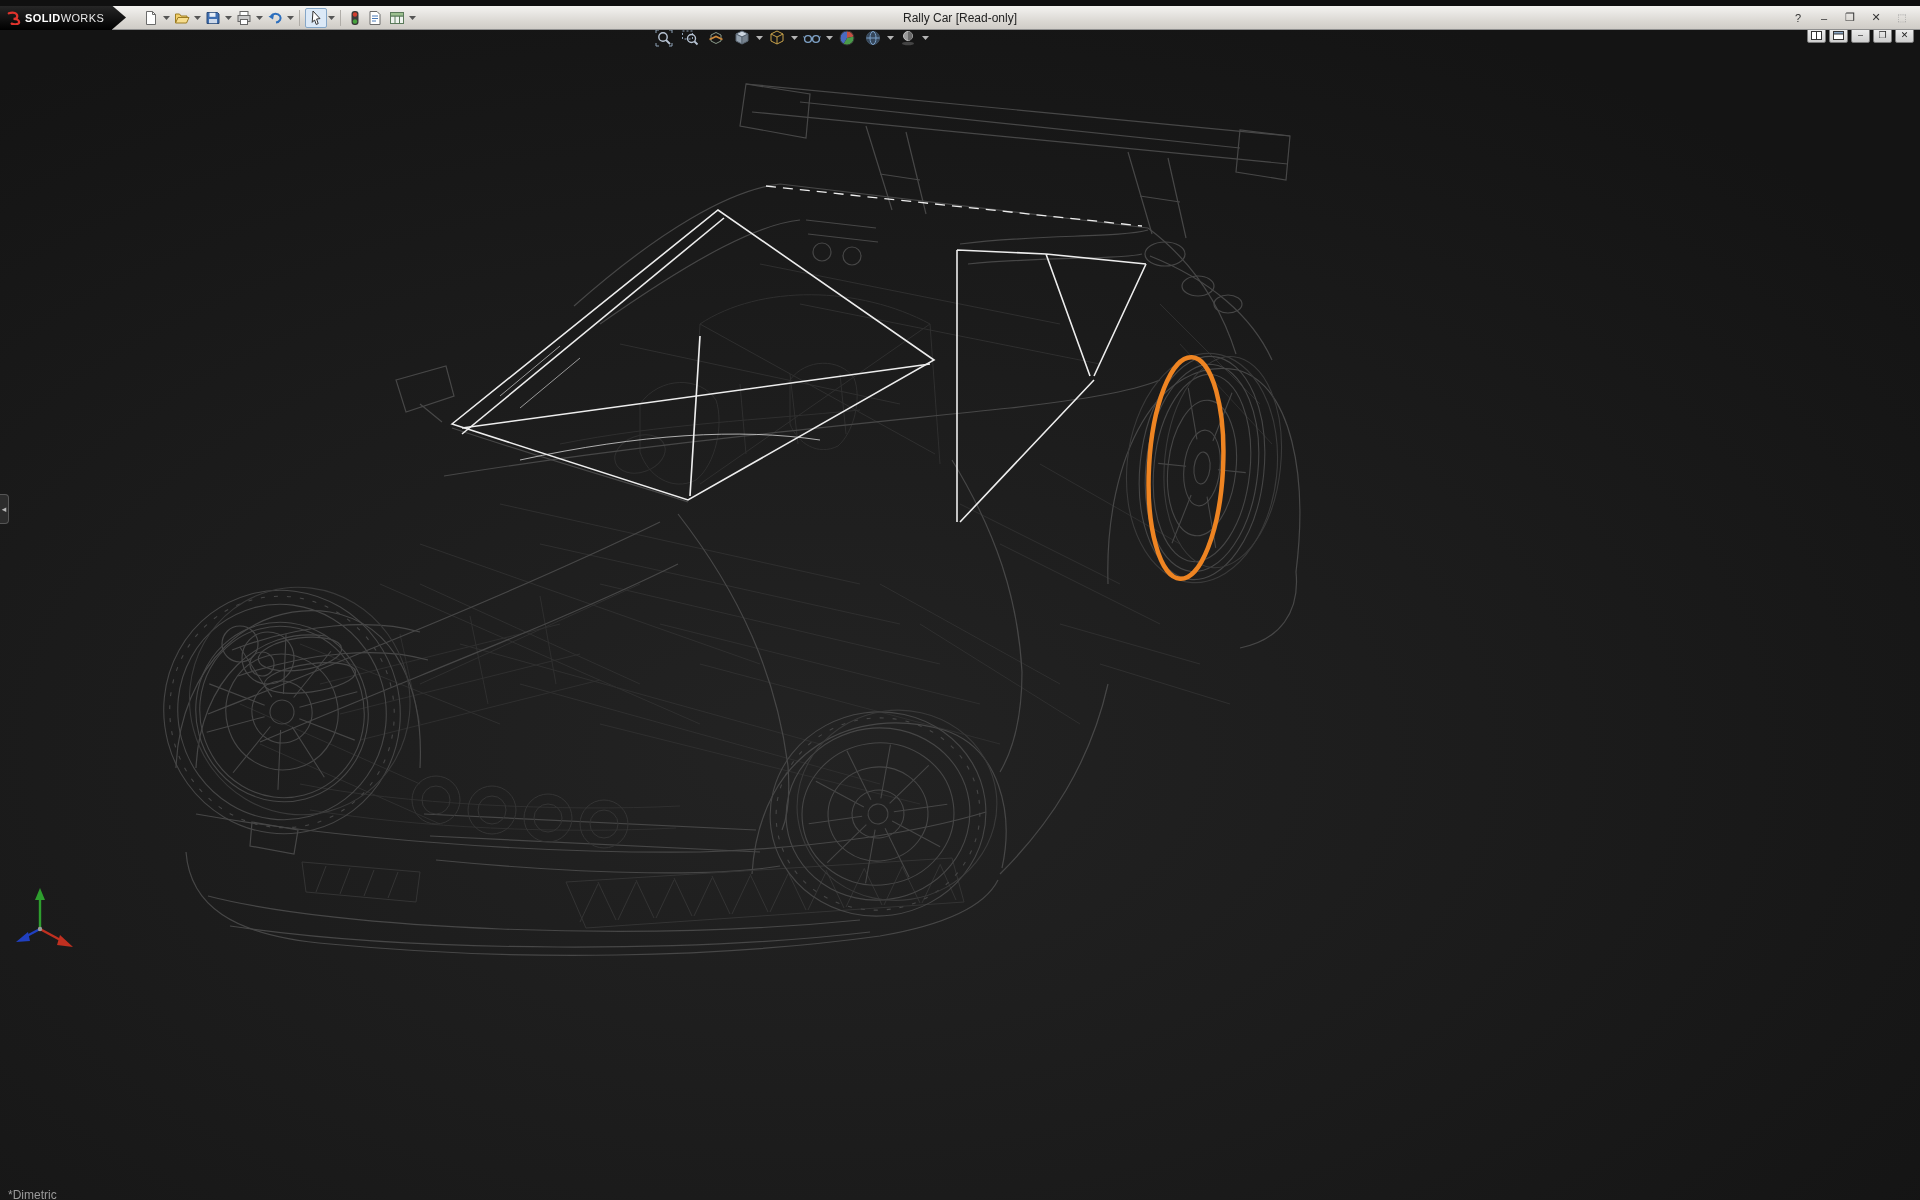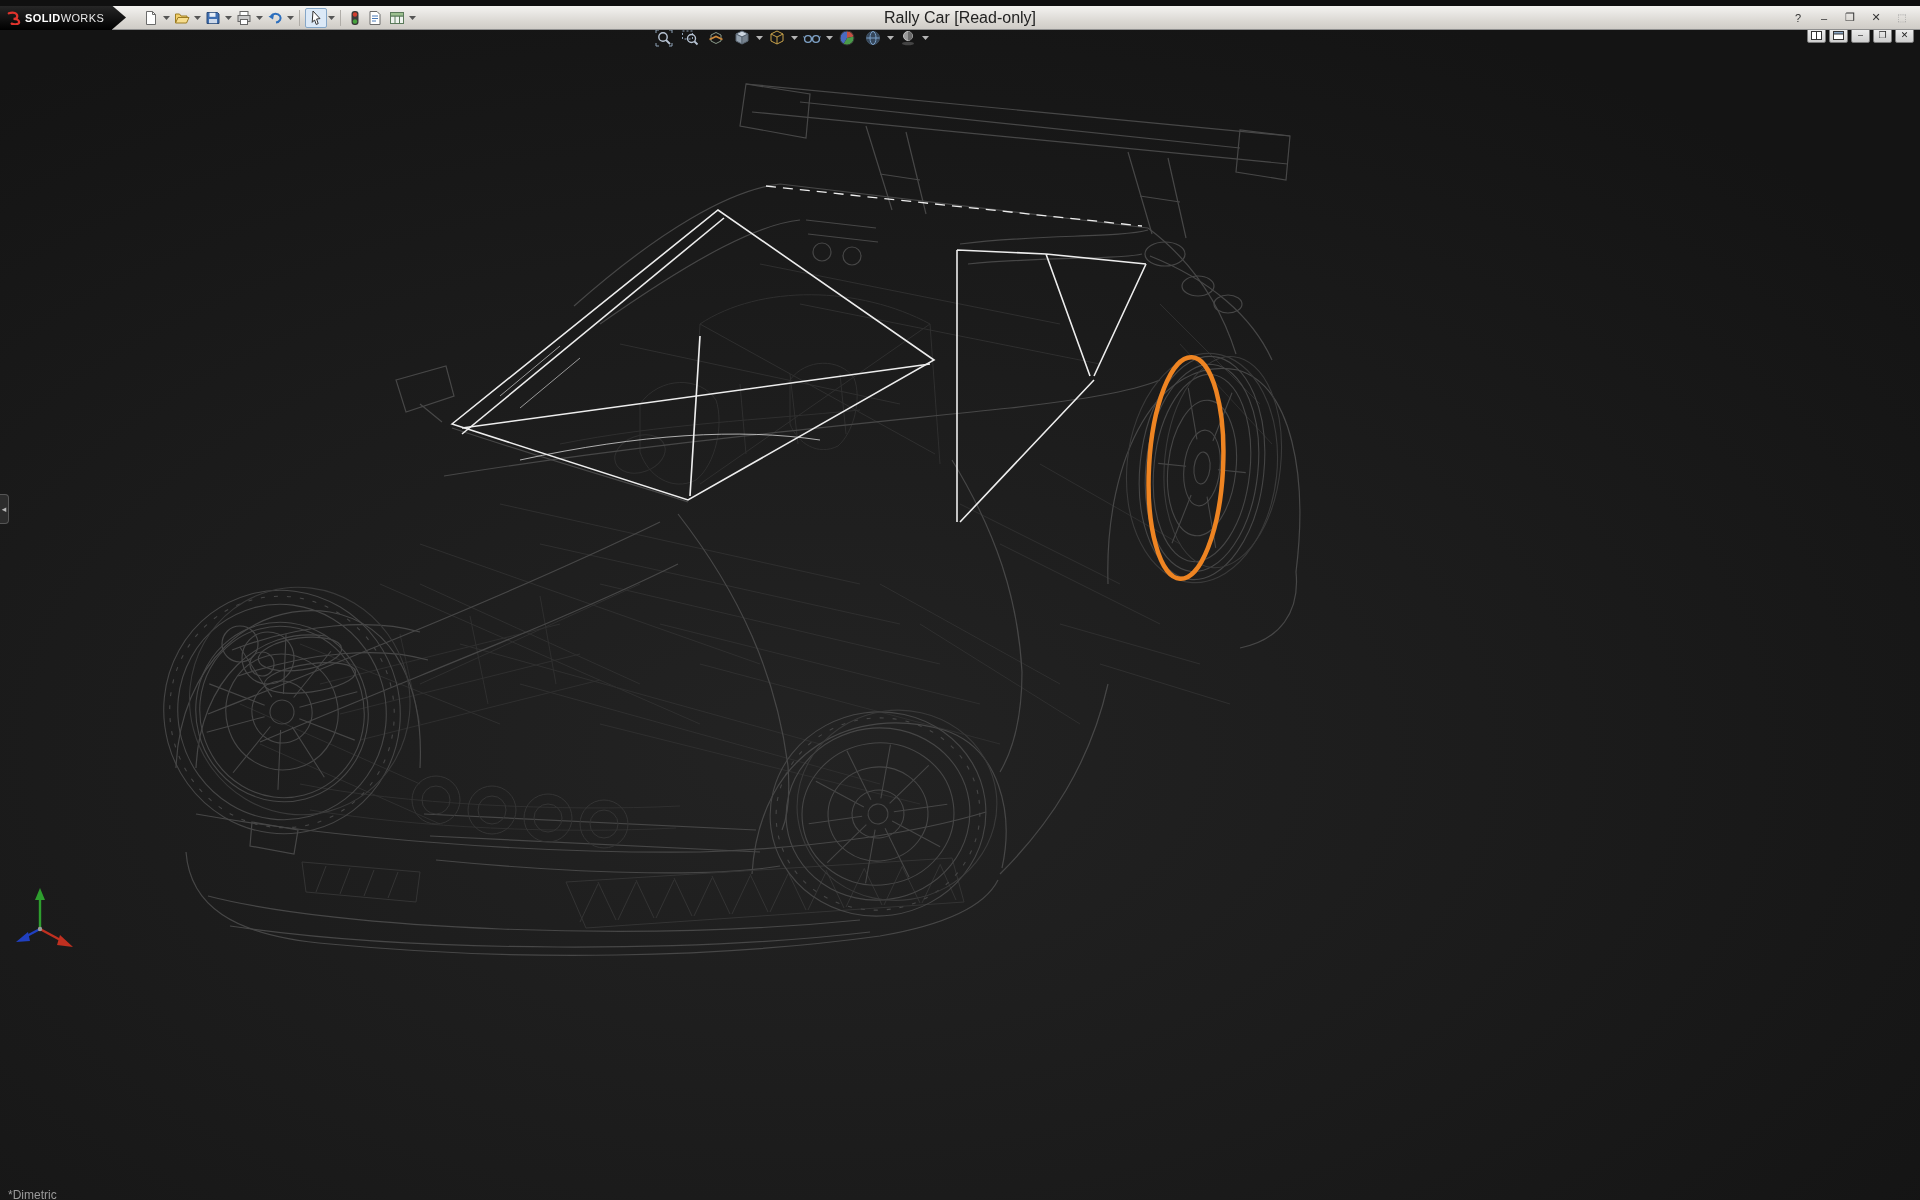--- a/index.html
+++ b/index.html
@@ -21,21 +21,21 @@
 
   .tb-group { display:flex; align-items:center; margin-left:14px; gap:1px; }
   .tb-btn { height:20px; display:flex; align-items:center; padding:0 2px; border:1px solid transparent;
             border-radius:2px; cursor:default; }
   .tb-btn.active { background:#dce9f7; border-color:#86a7c8; }
   .tb-btn svg { display:block; }
   .caret { width:7px; height:20px; display:flex; align-items:center; justify-content:center; }
   .tb-sep { width:1px; height:16px; background:#b0ada8; margin:0 4px; }
 
   .title-text { position:absolute; left:0; right:0; top:0; height:24px; text-align:center;
-                line-height:24px; font-size:16px; color:#222; pointer-events:none; }
+                line-height:24px; font-size:12px; color:#222; pointer-events:none; }
 
   .win-controls { margin-left:auto; display:flex; align-items:center; gap:6px; padding-right:8px; }
   .win-btn { width:20px; height:18px; display:flex; align-items:center; justify-content:center;
              font-size:11px; color:#333; cursor:default; }
   .win-btn.grip { color:#999; font-size:10px; }
 
   
   .viewport { position:absolute; top:24px; left:0; width:1920px; height:1176px;
               background:radial-gradient(1400px 820px at 42% 62%, #232323 0%, #1b1b1b 55%, #141414 100%); }
   .car-svg { position:absolute; inset:0; width:100%; height:100%; }

